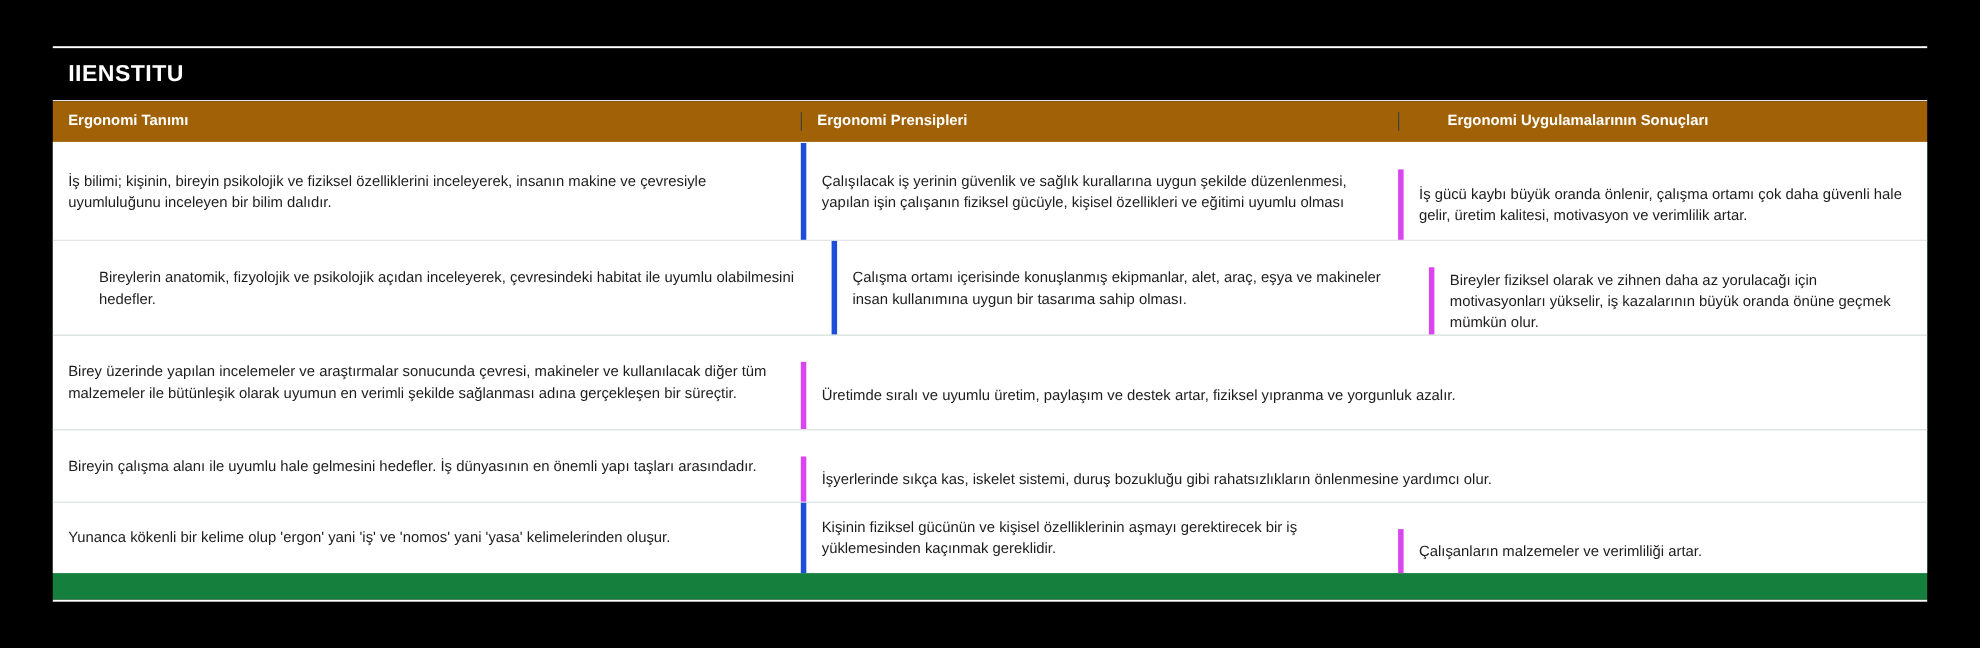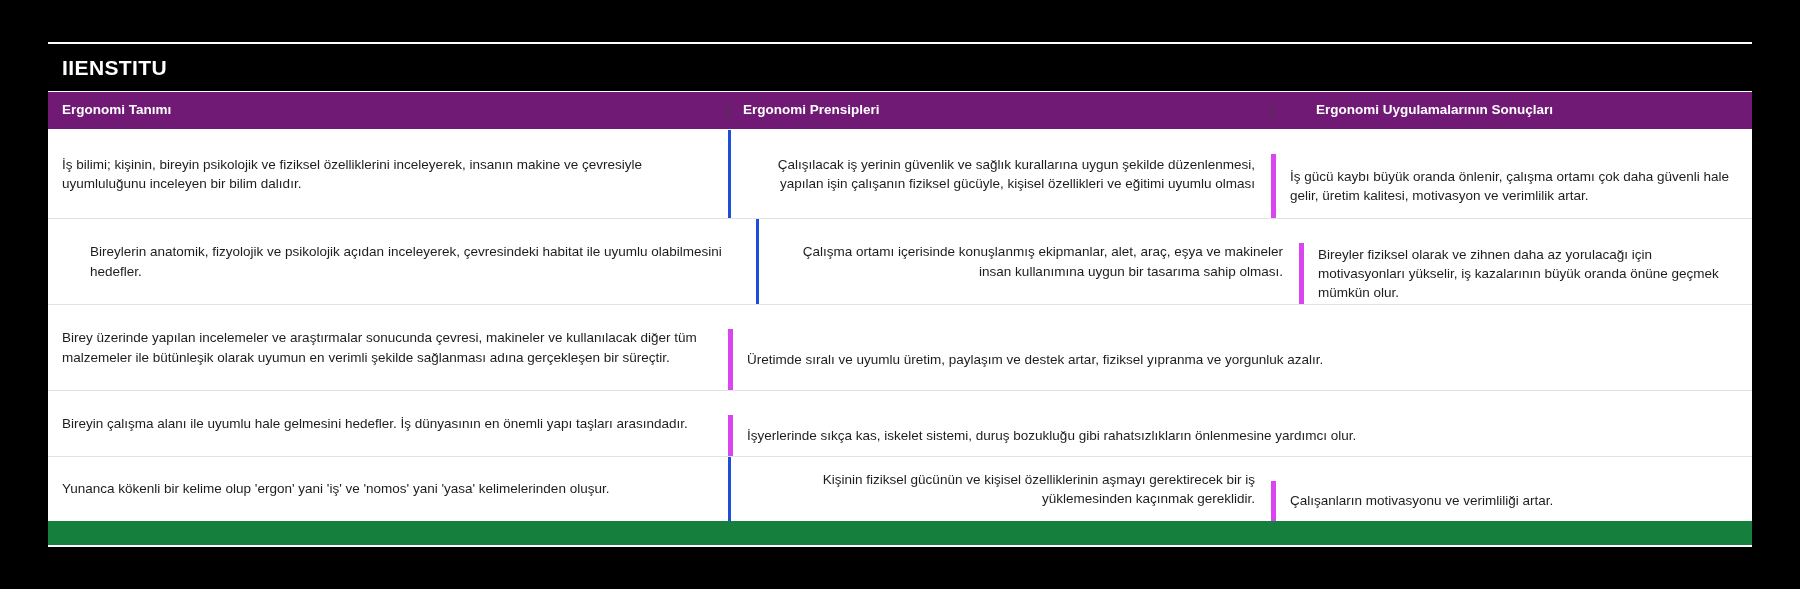--- a/index.html
+++ b/index.html
@@ -48,21 +48,21 @@
     color: #ffffff;
     font-size: 21px;
     font-weight: bold;
     letter-spacing: 0.4px;
     line-height: 1;
   }
 
   
   .thead {
     display: flex;
-    background: #701a75;
+    background: #a16207;
     height: 38px;
     flex: 0 0 auto;
     border-bottom: 1px solid #ffffff;
     align-items: center;
   }
   .th {
     color: #ffffff;
     font-size: 13.5px;
     font-weight: bold;
     display: flex;
@@ -97,21 +97,21 @@
 
   .td {
     color: #1d1d1d;
     font-size: 13.5px;
     line-height: 1.42;
     padding: 0 16px 0 14px;
     display: flex;
     align-items: center;
   }
   .td.c1 { width: 680px; flex: 0 0 680px; }
-  .td.c2 { width: 543px; flex: 0 0 543px; border-left: 3px solid #1d4ed8; text-align: right; }
+  .td.c2 { width: 543px; flex: 0 0 543px; border-left: 5px solid #1d4ed8; }
   .td.c3 { flex: 1 1 auto; border-left: 5px solid #d946ef; margin-top: 24px; }
 
   .cell-text { display: block; }
 </style>
 </head>
 <body>
 
 <div id="page">
 
   <div class="table-wrap">
@@ -171,20 +171,20 @@
       </div>
 
       <div class="tr r5">
         <div class="td c1">
           <span class="cell-text">Yunanca kökenli bir kelime olup 'ergon' yani 'iş' ve 'nomos' yani 'yasa' kelimelerinden oluşur.</span>
         </div>
         <div class="td c2">
           <span class="cell-text">Kişinin fiziksel gücünün ve kişisel özelliklerinin aşmayı gerektirecek bir iş yüklemesinden kaçınmak gereklidir.</span>
         </div>
         <div class="td c3">
-          <span class="cell-text">Çalışanların motivasyonu ve verimliliği artar.</span>
+          <span class="cell-text">Çalışanların malzemeler ve verimliliği artar.</span>
         </div>
       </div>
 
     </div>
   </div>
 
 </div>
 
 </body></html>

